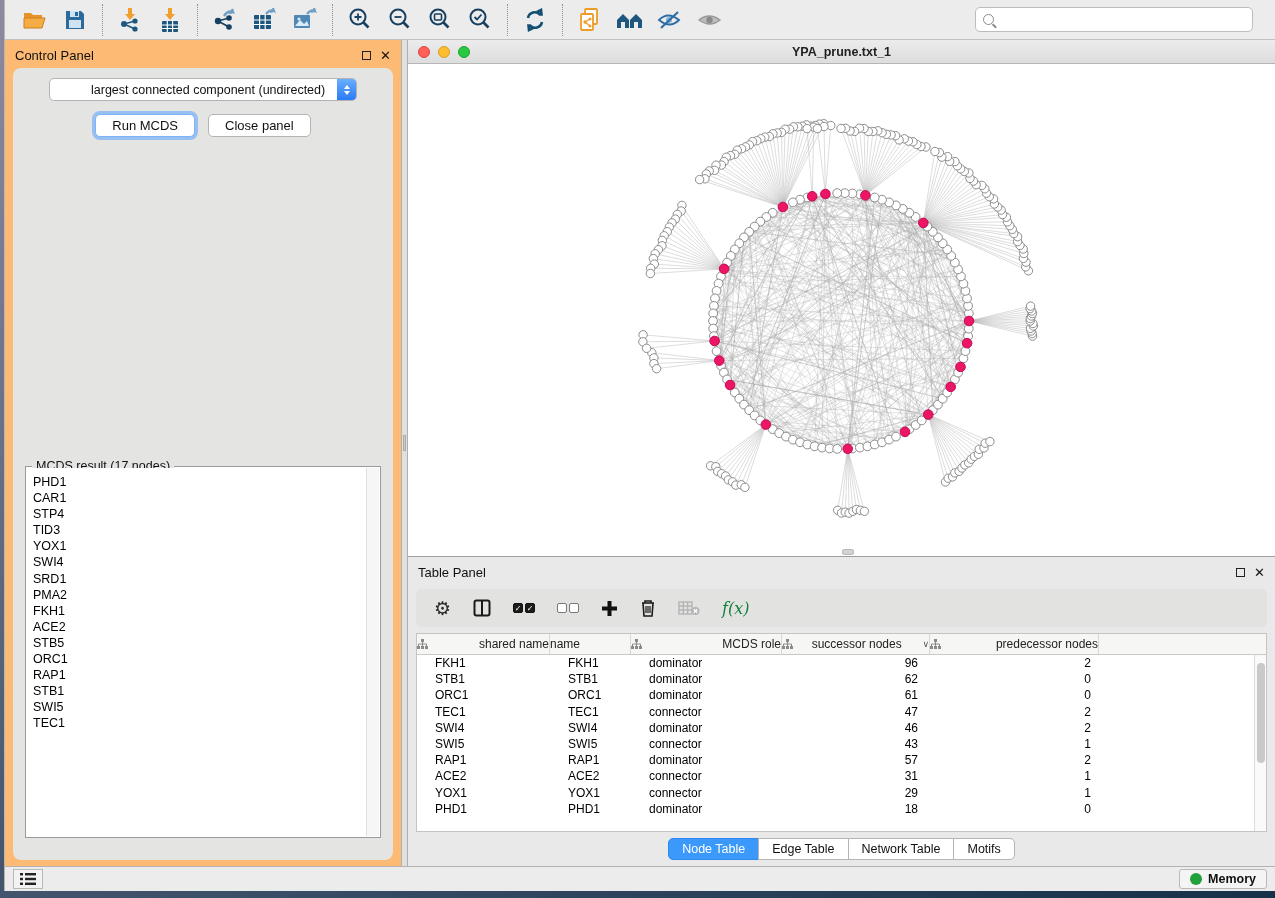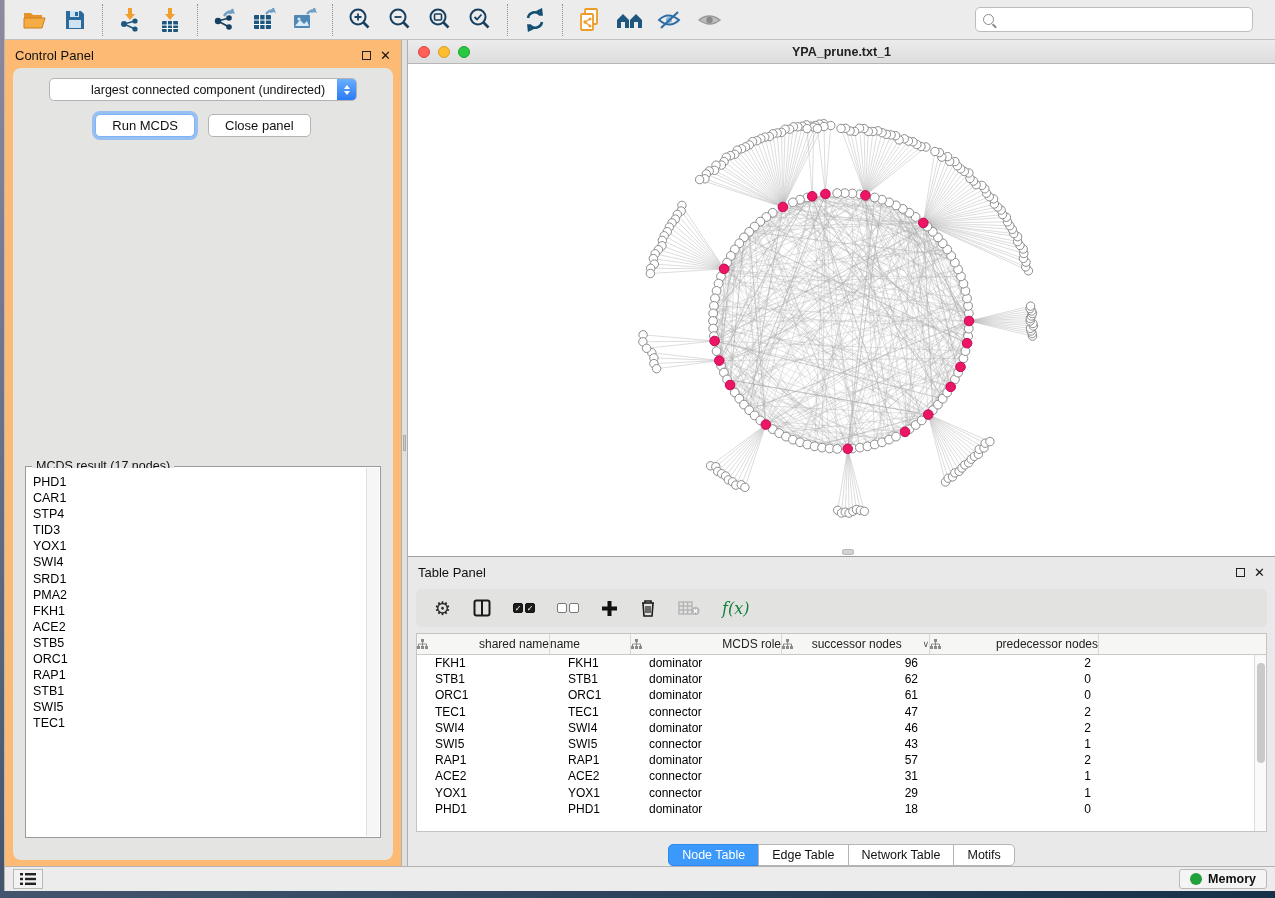--- a/index.html
+++ b/index.html
@@ -106,21 +106,21 @@
   .th .sort { font-size:9px; color:#555; margin-left:2px; }
   .th-fill { flex:1; border-right:none; }
   .tbody { flex:1; overflow:hidden; position:relative; }
   .trow { display:flex; height:16.2px; align-items:center; }
   .td { font-size:12px; color:#000; white-space:nowrap; overflow:hidden; }
   .td.left { padding-left:18px; text-align:left; }
   .td.right { text-align:right; }
   .vscroll { position:absolute; top:0; bottom:0; right:0; width:12px; background:#fafafa; border-left:1px solid #ddd; }
   .vscroll .vthumb { position:absolute; top:8px; left:1.5px; width:8px; height:100px; background:#c9c9c9; border-radius:4px; }
 
-  .tp-tabs { height:34px; display:flex; justify-content:center; align-items:flex-end; flex:0 0 auto; }
+  .tp-tabs { height:34px; display:flex; justify-content:center; align-items:center; flex:0 0 auto; }
 
   
   .statusbar { height:25px; background:#ececec; border-top:1px solid #b3b3b3; display:flex;
                align-items:center; padding:0 8px; flex:0 0 auto;font-weight:bold; }
   .sb-left-btn { width:30px; height:20px; background:#f2f2f2; border:1px solid #b9b9b9;
                  display:flex; align-items:center; justify-content:center; cursor:default; }
   .sb-right { margin-left:auto; }
   .memory-btn { display:flex; align-items:center; gap:6px; background:#f4f4f4; border:1px solid #b9b9b9;
                 border-radius:3px; padding:2px 10px; font-size:12.5px; color:#111; cursor:default; }
   .mem-dot { width:12px; height:12px; border-radius:50%; }

